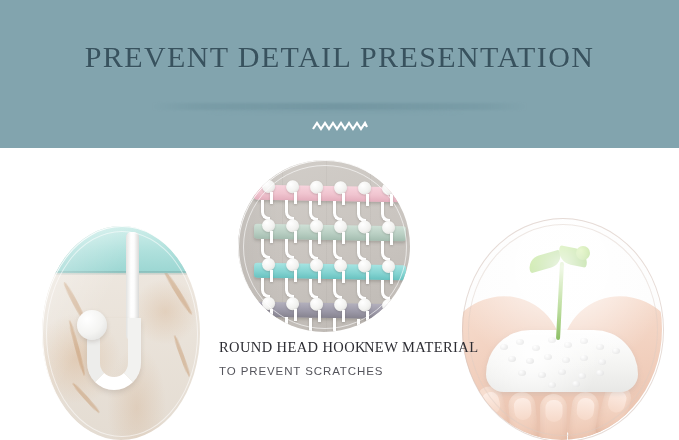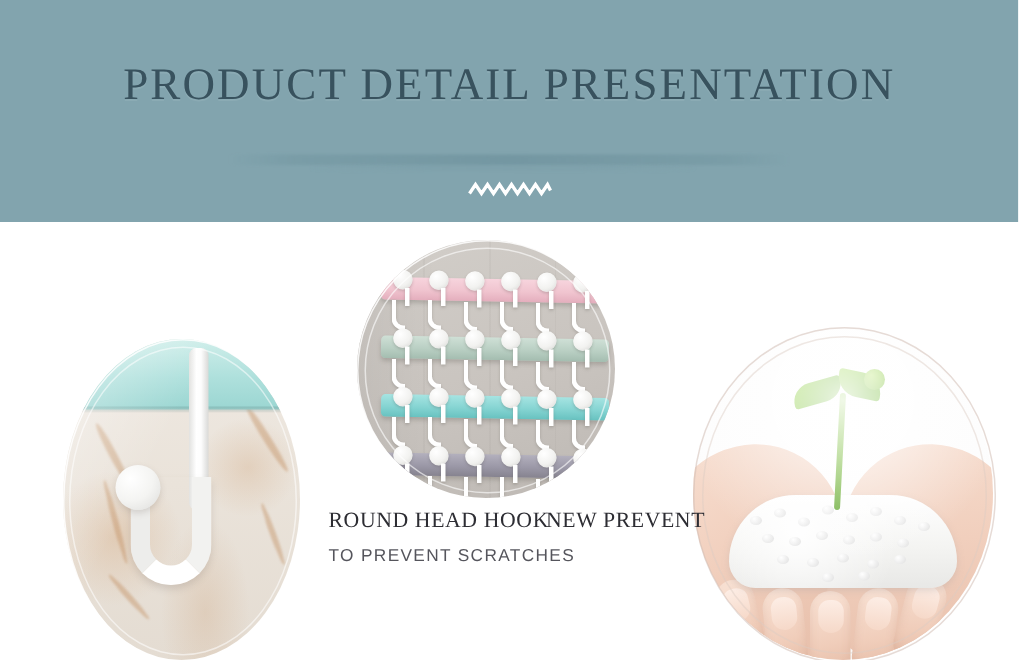--- a/index.html
+++ b/index.html
@@ -219,21 +219,21 @@
   }
   #caption-hook{left:219px;top:339px;}
   #caption-material{left:364px;top:339px;}
 </style>
 </head>
 <body>
 
 <div id="page">
 
   <div class="banner">
-    <div class="banner-title">PRODUCT DETAIL PRESENTATION</div>
+    <div class="banner-title">PREVENT DETAIL PRESENTATION</div>
 
     <div class="banner-subline"></div>
     <div class="banner-subline2"></div>
 
     <svg class="zigzag" viewBox="0 0 56 12">
       <polyline points="1,9 5,3 9,9 13,3 17,9 21,3 25,9 29,3 33,9 37,3 41,9 45,3 49,9 53,3 55,7" fill="none" stroke="#ffffff" stroke-width="2.2" stroke-linejoin="miter" stroke-linecap="butt"></polyline>
     </svg>
   </div>
 
   <div class="photo-circle" id="hook-photo">
@@ -374,16 +374,16 @@
   </div>
   <div class="ring" style="left:462px;top:218px;width:200px;height:222px;border-color:rgba(210,190,180,.55);"></div>
   <div class="ring" style="left:468px;top:224px;width:188px;height:210px;border-color:rgba(220,205,195,.45);"></div>
 
   <div class="caption-block" id="caption-hook">
     <div class="cap-head">ROUND HEAD HOOK</div>
     <div class="cap-sub">TO PREVENT  SCRATCHES</div>
   </div>
 
   <div class="caption-block" id="caption-material">
-    <div class="cap-head">NEW PREVENT</div>
+    <div class="cap-head">NEW MATERIAL</div>
   </div>
 
 </div>
 
 </body></html>

